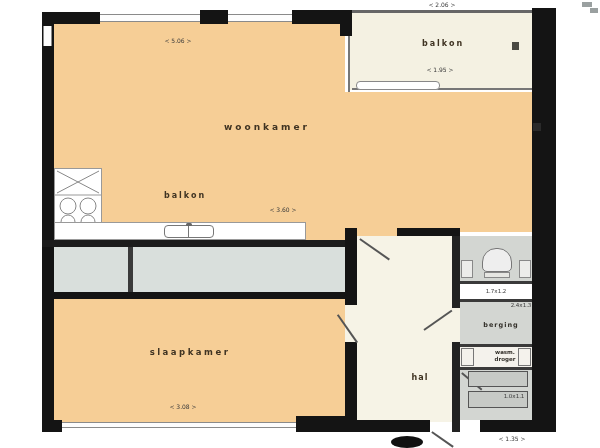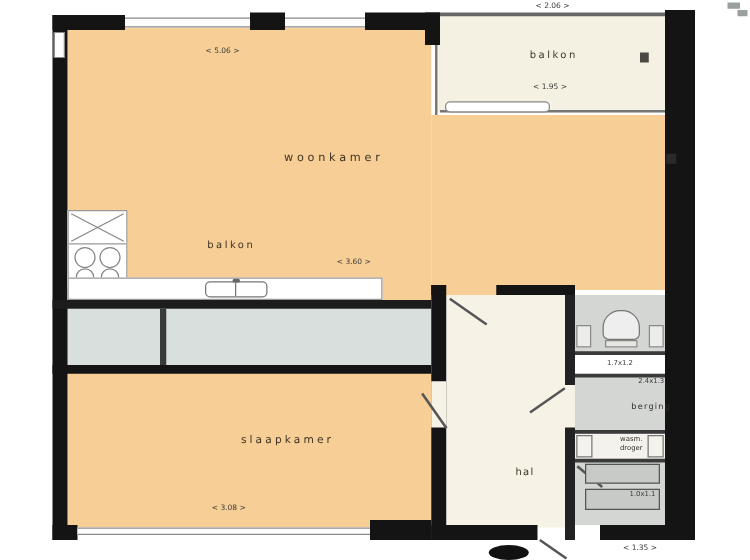--- a/index.html
+++ b/index.html
@@ -11,21 +11,21 @@
   .fill-cream{background:#f5f2e3;}
   .fill-strip{background:#d9dfdc;}
   .fill-gray{background:#d3d6d2;}
   
   .wall{background:#141414;}
   .wall-thin{background:#3a3a3a;}
   .line{background:#777;}
   
   .window{background:#fdfdfd;border-top:1px solid #8a8a8a;border-bottom:1px solid #8a8a8a;}
   
-  .room-label{position:absolute;transform:translate(-50%,0);font-weight:normal;color:#3f3322;
+  .room-label{position:absolute;transform:translate(-50%,0);font-weight:bold;color:#3f3322;
               white-space:nowrap;}
   .lbl-lg{font-size:9px;letter-spacing:3px;}
   .lbl-md{font-size:8px;letter-spacing:2px;}
   .lbl-sm{font-size:6.5px;letter-spacing:1px;color:#33302a;}
   .lbl-xs{font-size:5.5px;letter-spacing:0;color:#33302a;line-height:6px;text-align:center;}
   .dim{position:absolute;transform:translate(-50%,0);font-size:6px;color:#3a3a3a;
        white-space:nowrap;letter-spacing:0;}
   
   .fixture{background:#ffffff;border:1px solid #999;}
   .appl{background:#c7cac6;border:1px solid #555;}
@@ -113,24 +113,24 @@
   <div class="abs appl" style="left:468px;top:391px;width:60px;height:17px;"></div>
 
   <div class="abs" style="left:533px;top:123px;width:8px;height:8px;background:#2a2a2a;"></div>
   <div class="abs" style="left:512px;top:42px;width:7px;height:8px;background:#4a4a42;"></div>
   <div class="abs" style="left:391px;top:436px;width:32px;height:12px;background:#111;border-radius:50%;"></div>
   <div class="abs" style="left:582px;top:2px;width:10px;height:5px;background:#9aa0a0;"></div>
   <div class="abs" style="left:590px;top:8px;width:8px;height:5px;background:#9aa0a0;"></div>
 
   <div class="room-label lbl-lg" style="left:267px;top:122px;">woonkamer</div>
   <div class="room-label lbl-md" style="left:185px;top:191px;">balkon</div>
-  <div class="room-label lbl-lg" style="left:190px;top:347px;font-size:8.5px;letter-spacing:2.5px;margin-left:40px;">slaapkamer</div>
+  <div class="room-label lbl-lg" style="left:190px;top:347px;font-size:8.5px;letter-spacing:2.5px;">slaapkamer</div>
   <div class="room-label lbl-md" style="left:443px;top:39px;">balkon</div>
   <div class="room-label lbl-md" style="left:420px;top:373px;letter-spacing:1px;">hal</div>
-  <div class="room-label lbl-sm" style="left:521px;top:321px;">berging</div>
+  <div class="room-label lbl-sm" style="left:501px;top:321px;">berging</div>
   <div class="room-label lbl-xs" style="left:505px;top:349px;">wasm.</div>
   <div class="room-label lbl-xs" style="left:505px;top:356px;">droger</div>
 
   <div class="dim" style="left:178px;top:37px;">&lt; 5.06 &gt;</div>
   <div class="dim" style="left:283px;top:206px;">&lt; 3.60 &gt;</div>
   <div class="dim" style="left:183px;top:403px;">&lt; 3.08 &gt;</div>
   <div class="dim" style="left:442px;top:1px;">&lt; 2.06 &gt;</div>
   <div class="dim" style="left:440px;top:66px;">&lt; 1.95 &gt;</div>
   <div class="dim" style="left:496px;top:288px;font-size:5.5px;">1.7x1.2</div>
   <div class="dim" style="left:521px;top:302px;font-size:5.5px;">2.4x1.3</div>

